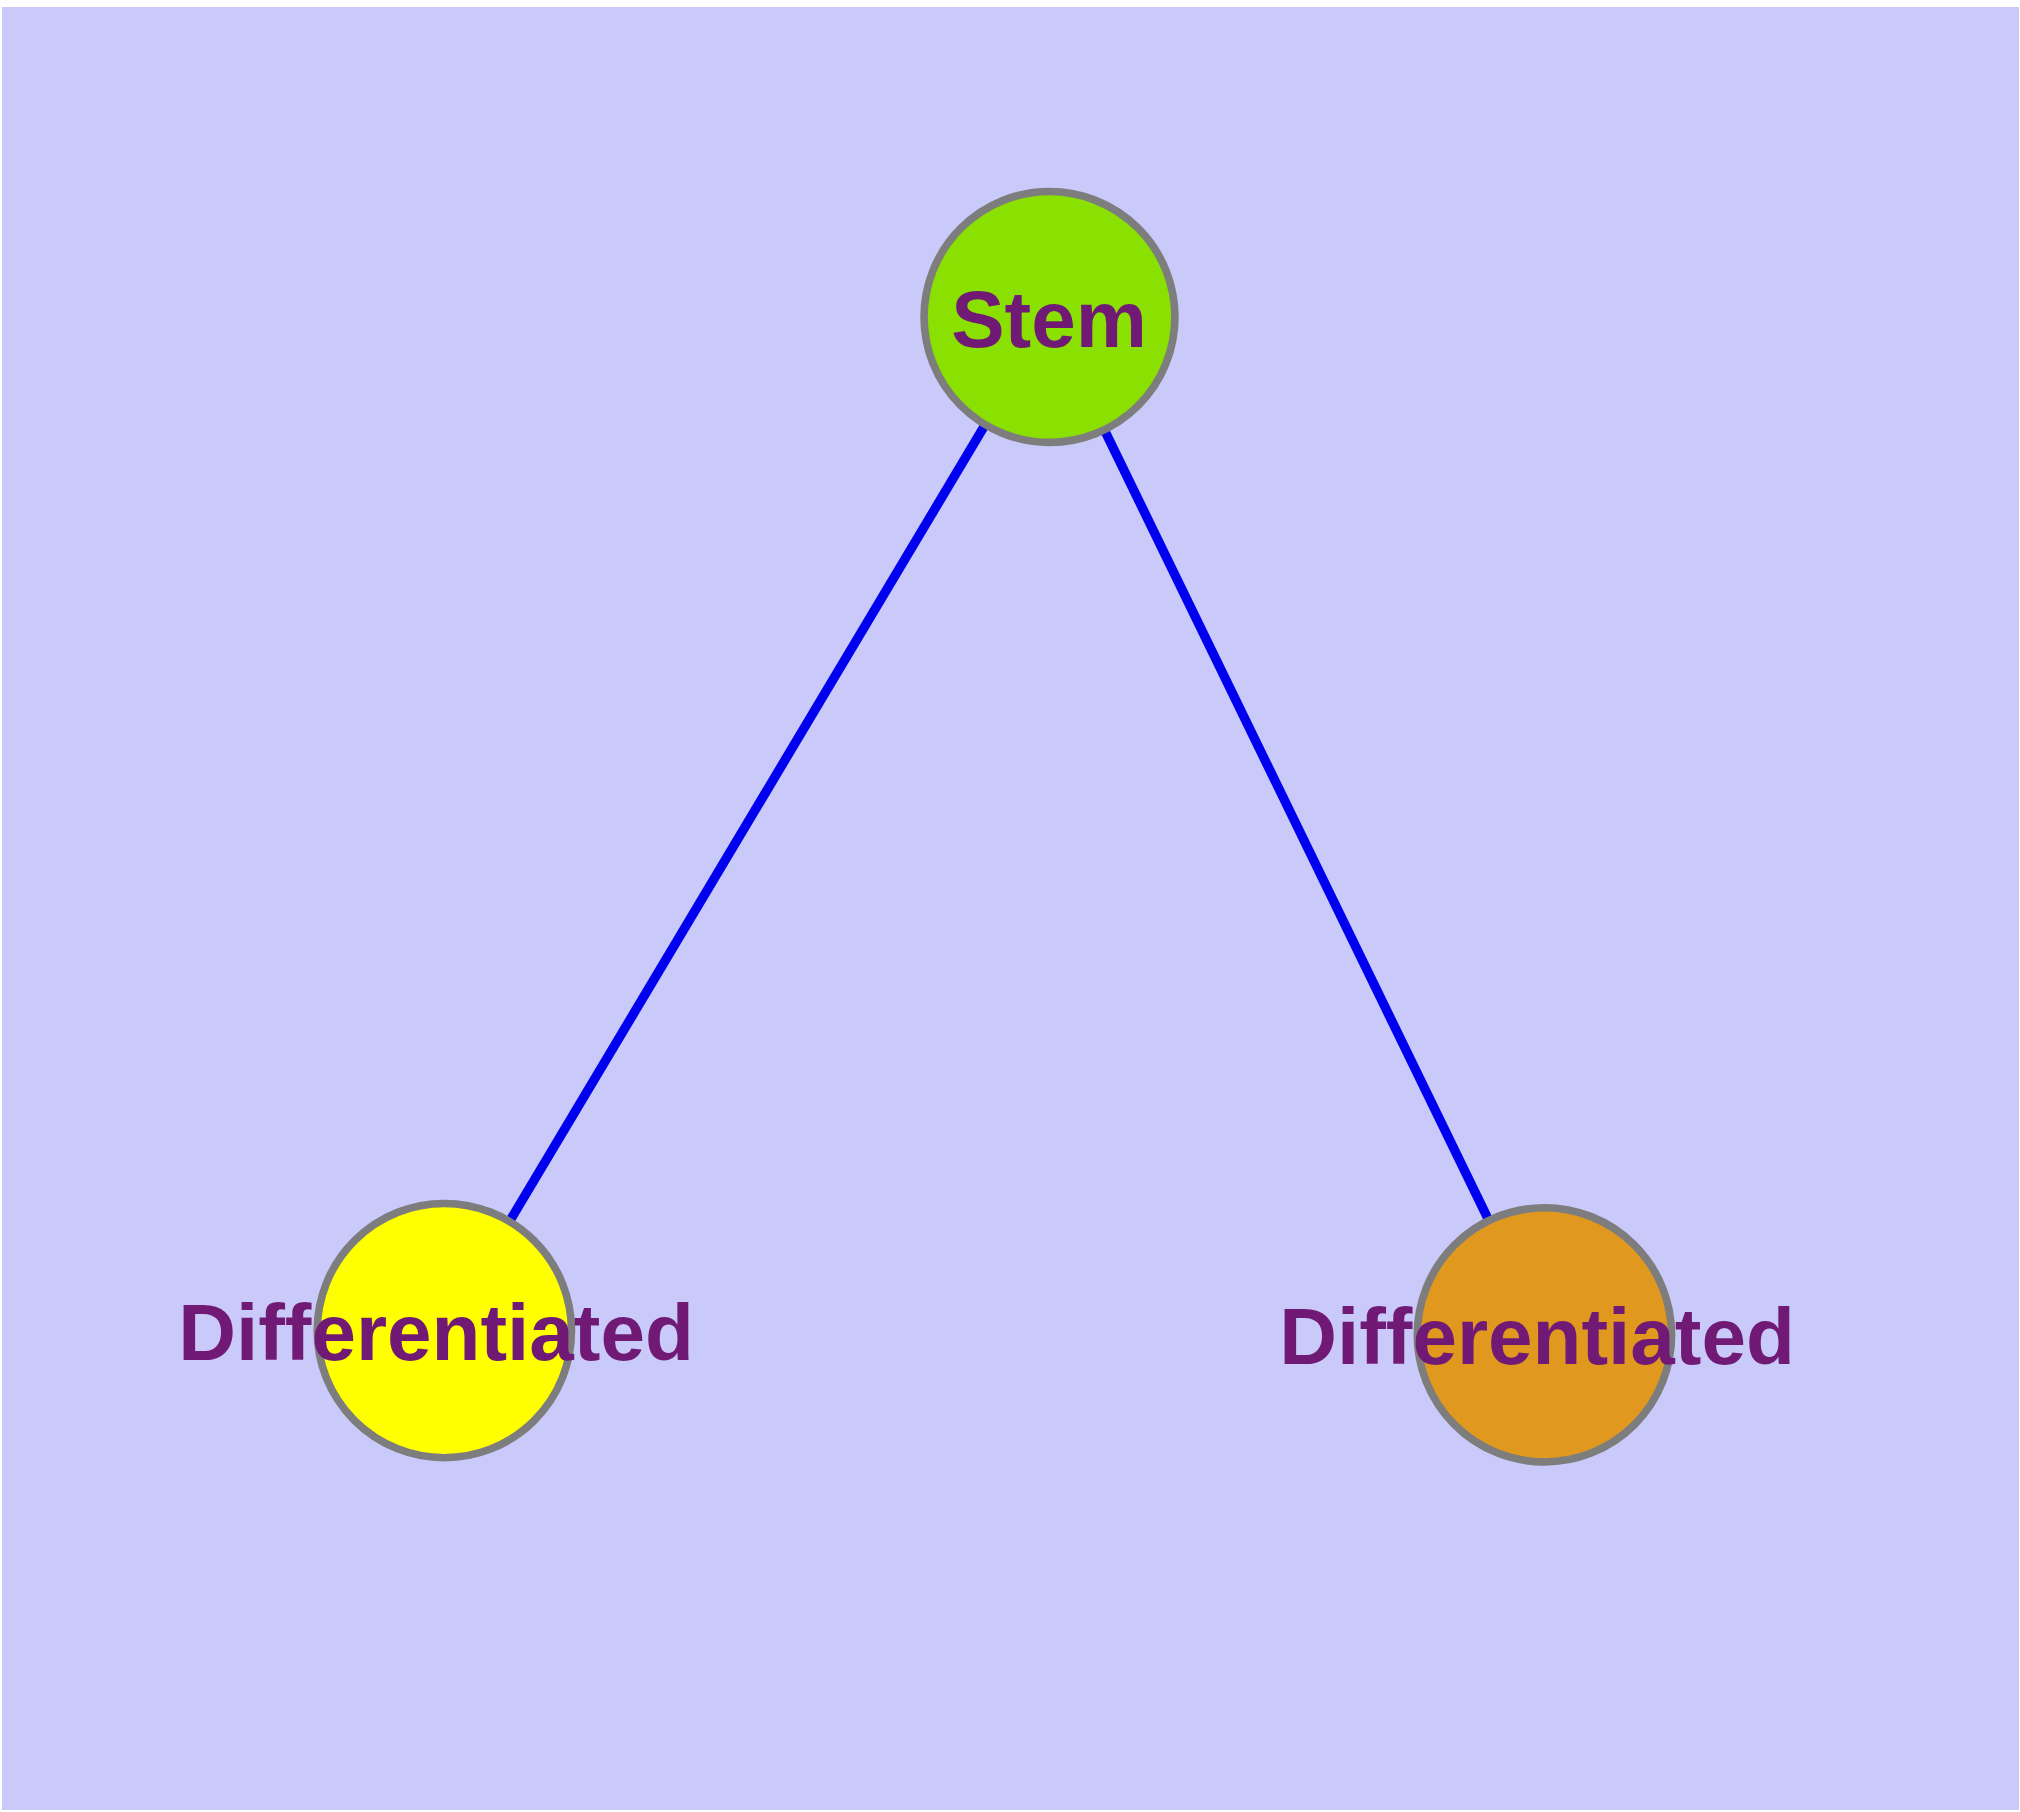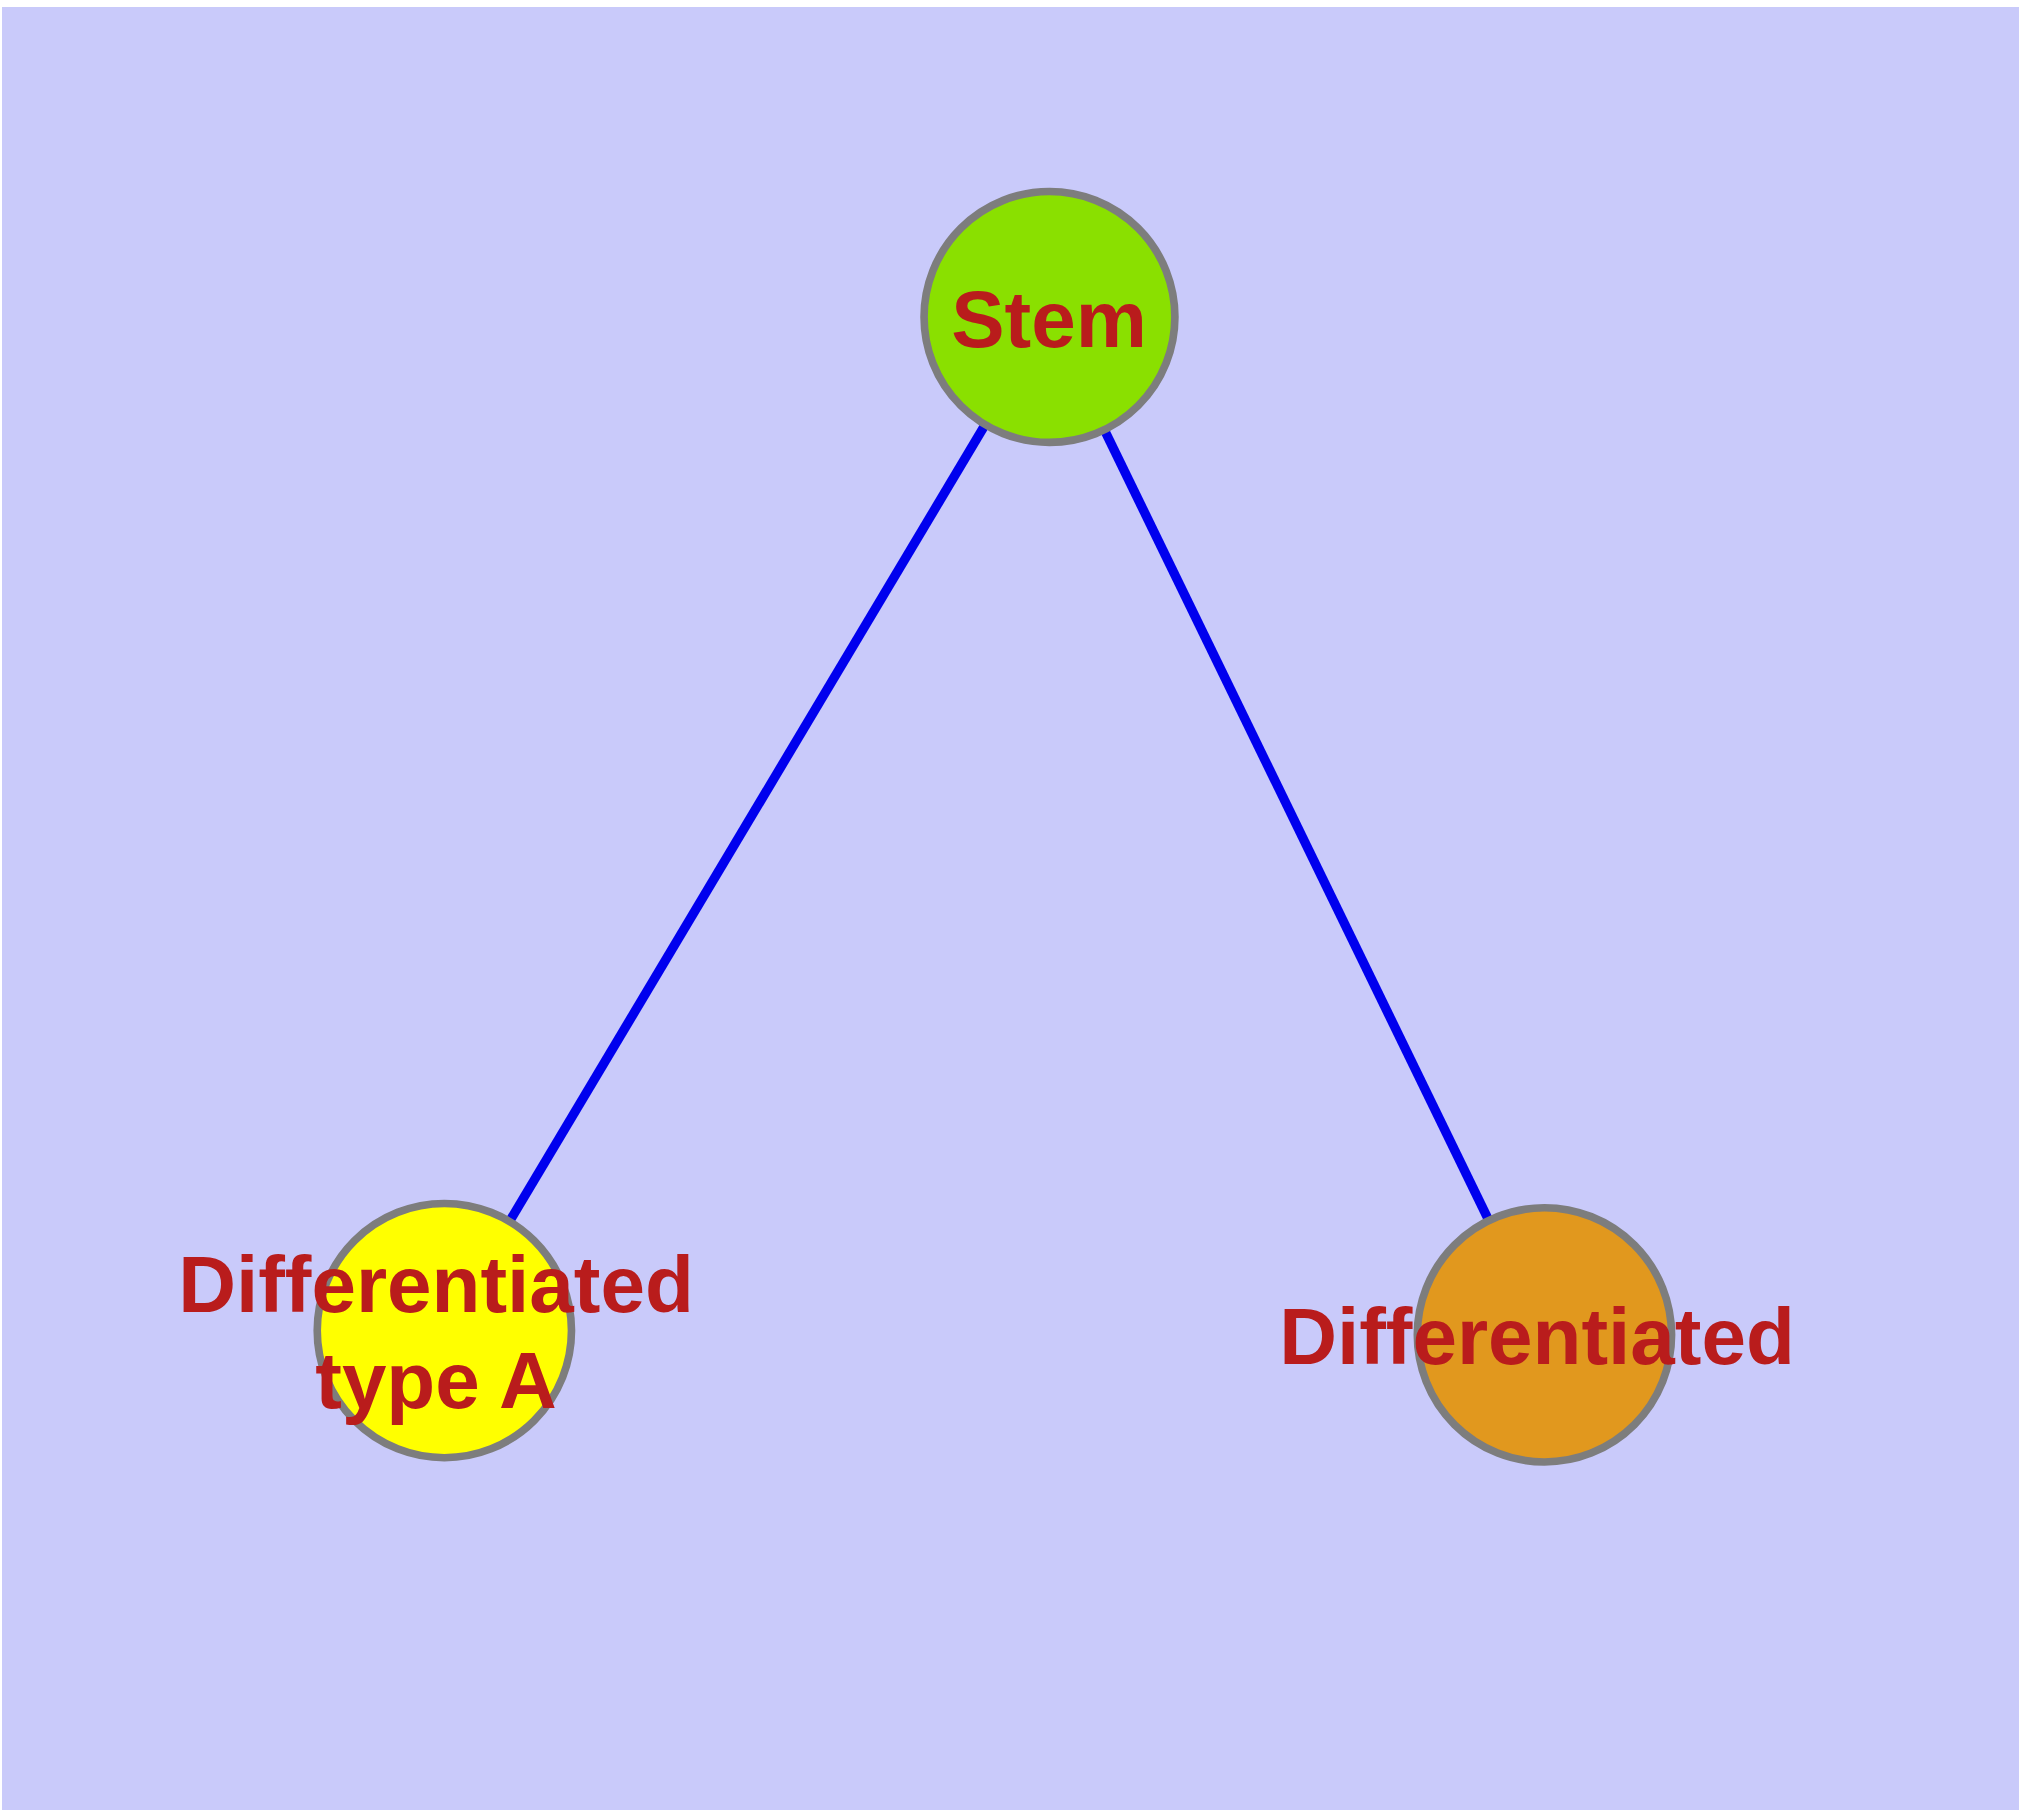--- a/index.html
+++ b/index.html
@@ -38,21 +38,21 @@
   .node-circle {
     stroke: #7d7d7d;
     stroke-width: 9px;
   }
   .node-label {
     position: absolute;
     transform: translate(-50%, -50%);
     font-size: 80px;
     line-height: 96px;
     font-weight: bold;
-    color: #b91c1c;
+    color: #701a75;
     text-align: center;
     white-space: nowrap;
   }
 </style>
 </head>
 <body>
 
 <div class="canvas">
 
   <div class="panel"></div>
@@ -69,21 +69,20 @@
 
     <circle class="node-circle" cx="1822" cy="1575" r="150" fill="#e1981e"></circle>
   </svg>
 
   <div class="node-label" style="left:1049px; top:320px;">
     <div>Stem</div>
   </div>
 
   <div class="node-label" style="left:436px; top:1333px;">
     <div>Differentiated</div>
-    <div>type A</div>
   </div>
 
   <div class="node-label" style="left:1537px; top:1337px;">
     <div>Differentiated</div>
   </div>
 
 </div>
 
 
 </body></html>

